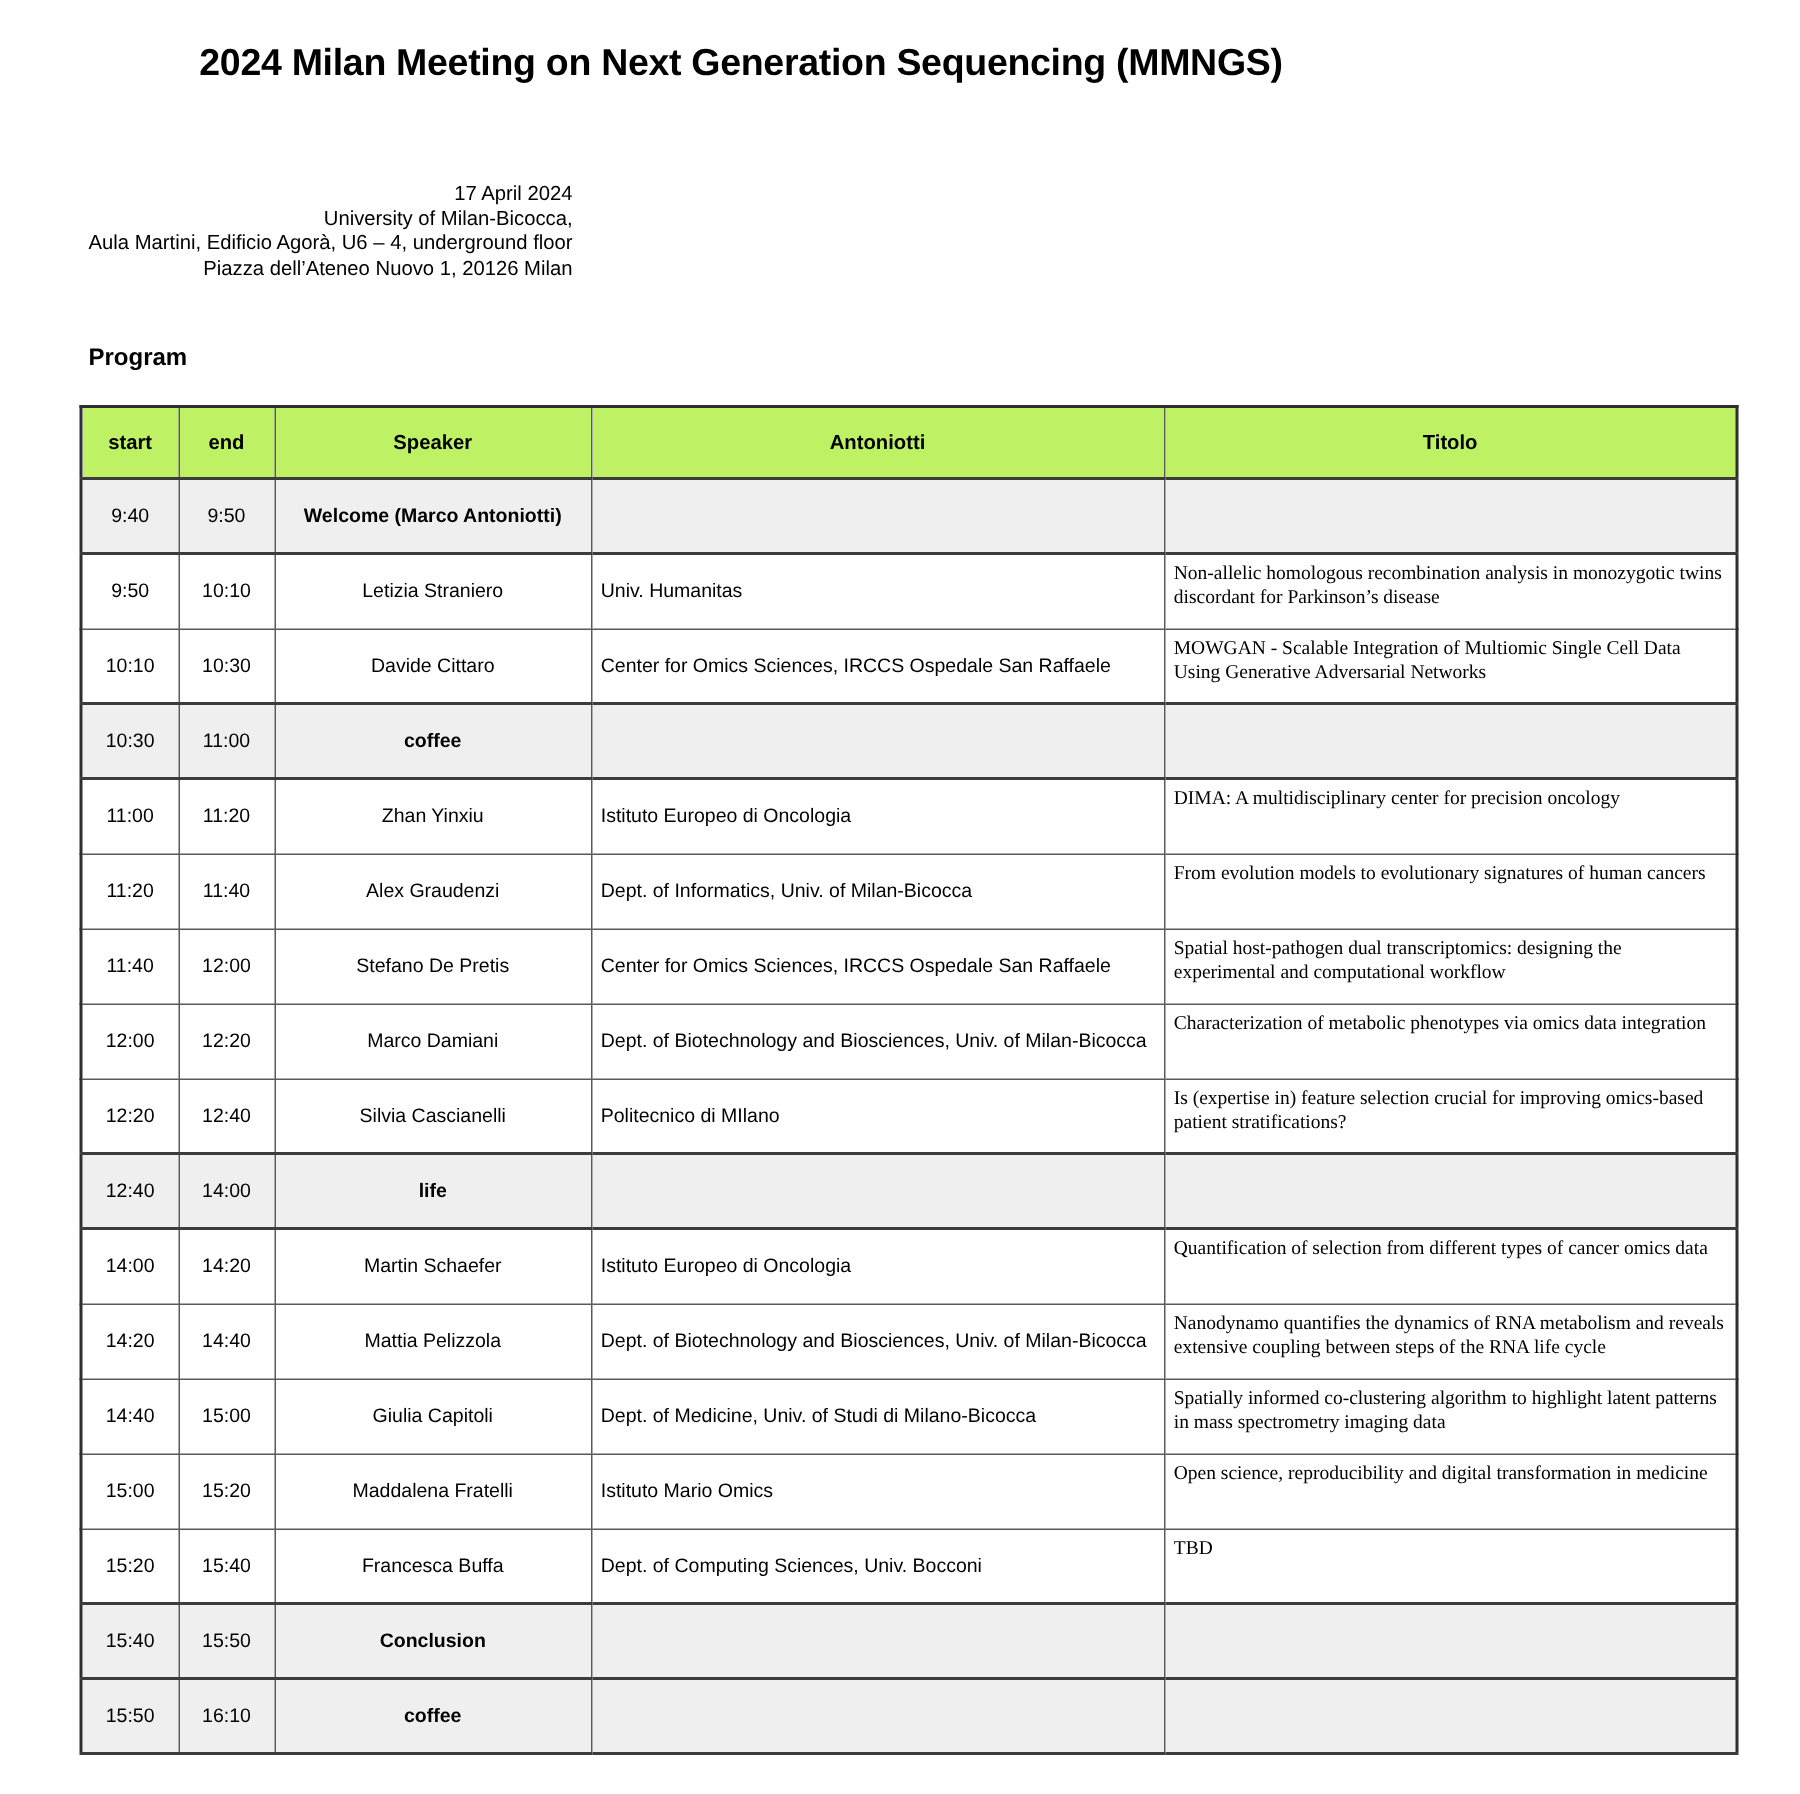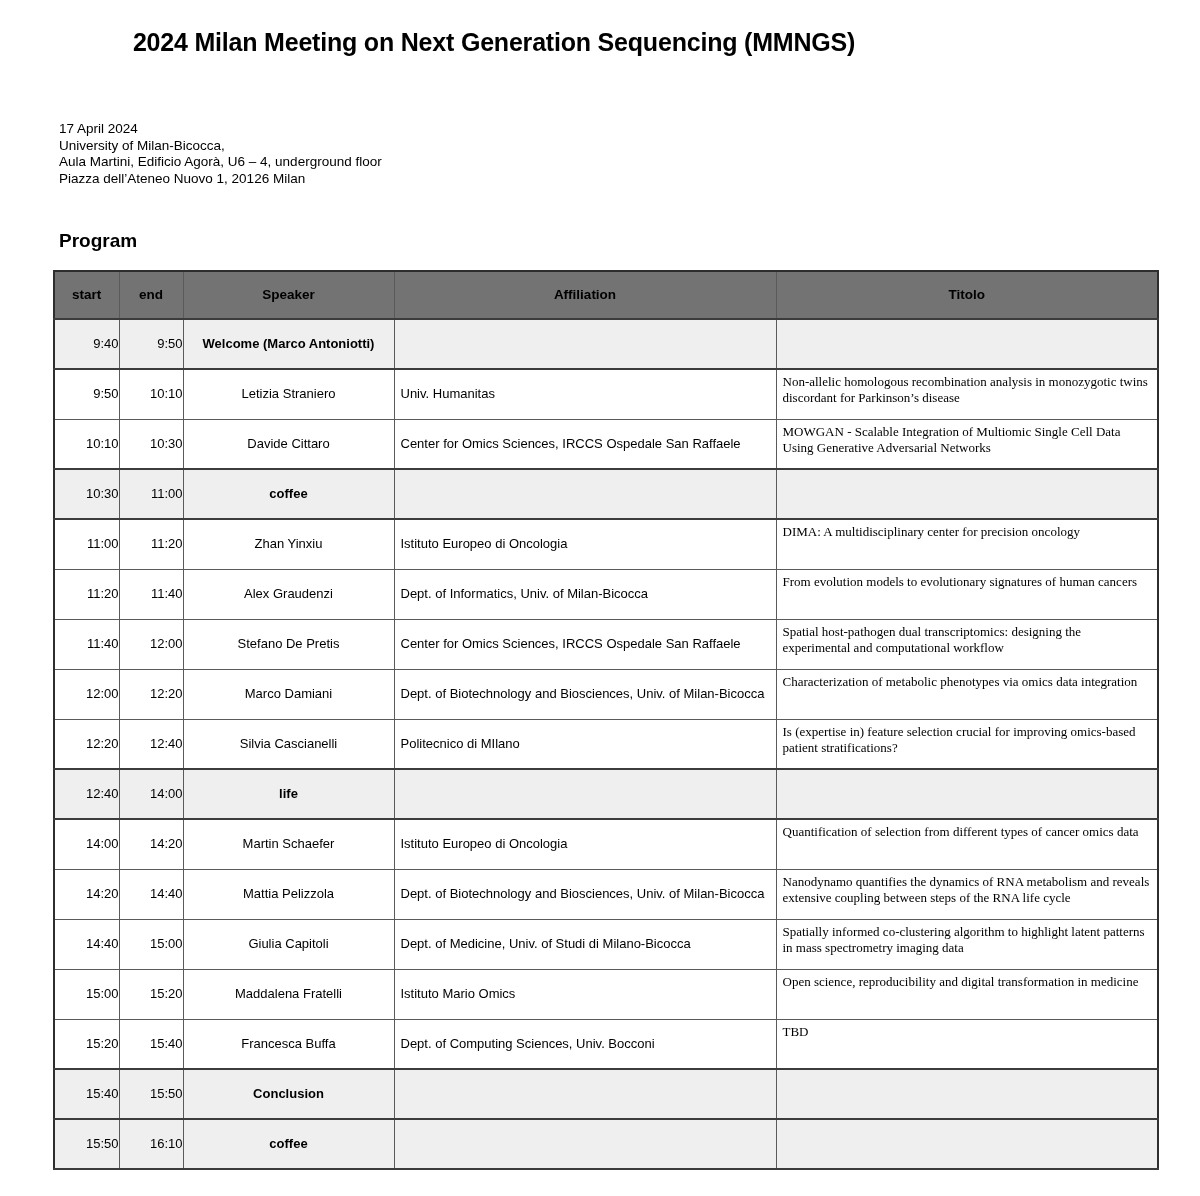--- a/index.html
+++ b/index.html
@@ -20,26 +20,27 @@
     font-size: 25px;
     font-weight: bold;
     letter-spacing: -0.2px;
   }
   .event-details {
     position: absolute;
     left: 59px;
     top: 121px;
     font-size: 13.5px;
     line-height: 16.5px;
+    text-align: right;
   }
   .program-heading {
     position: absolute;
     left: 59px;
     top: 230px;
-    font-size: 19px;
+    font-size: 16px;
     font-weight: bold;
   }
   table.program {
     position: absolute;
     left: 53px;
     top: 270px;
     width: 1104px;
     border-collapse: collapse;
     table-layout: fixed;
     font-size: 13px;
@@ -55,26 +56,26 @@
   table.program td {
     border: 1px solid #5a5a5a;
     overflow: hidden;
   }
   table.program th {
     height: 48px;
     font-size: 13.5px;
     font-weight: bold;
     text-align: center;
     vertical-align: middle;
-    background: #737373;
+    background: #bef264;
     border-bottom: 2px solid #3c3c3c;
   }
   table.program td { height: 50px; }
   td.time-cell {
-    text-align: right;
+    text-align: center;
     vertical-align: middle;
     margin-top: 10px;
   }
   td.speaker-cell {
     text-align: center;
     vertical-align: middle;
     padding: 0 1px;
   }
   td.affiliation-cell {
     text-align: left;
@@ -114,21 +115,21 @@
       <col class="c-end">
       <col class="c-speaker">
       <col class="c-affiliation">
       <col class="c-title">
   </colgroup>
   <thead>
     <tr>
       <th>start</th>
       <th>end</th>
       <th>Speaker</th>
-      <th>Affiliation</th>
+      <th>Antoniotti</th>
       <th>Titolo</th>
     </tr>
   </thead>
   <tbody id="program-body">
       <tr class="break">
         <td class="time-cell">9:40</td>
         <td class="time-cell">9:50</td>
         <td class="speaker-cell">Welcome (Marco Antoniotti)</td>
         <td class="affiliation-cell"></td>
         <td class="title-cell"></td>

